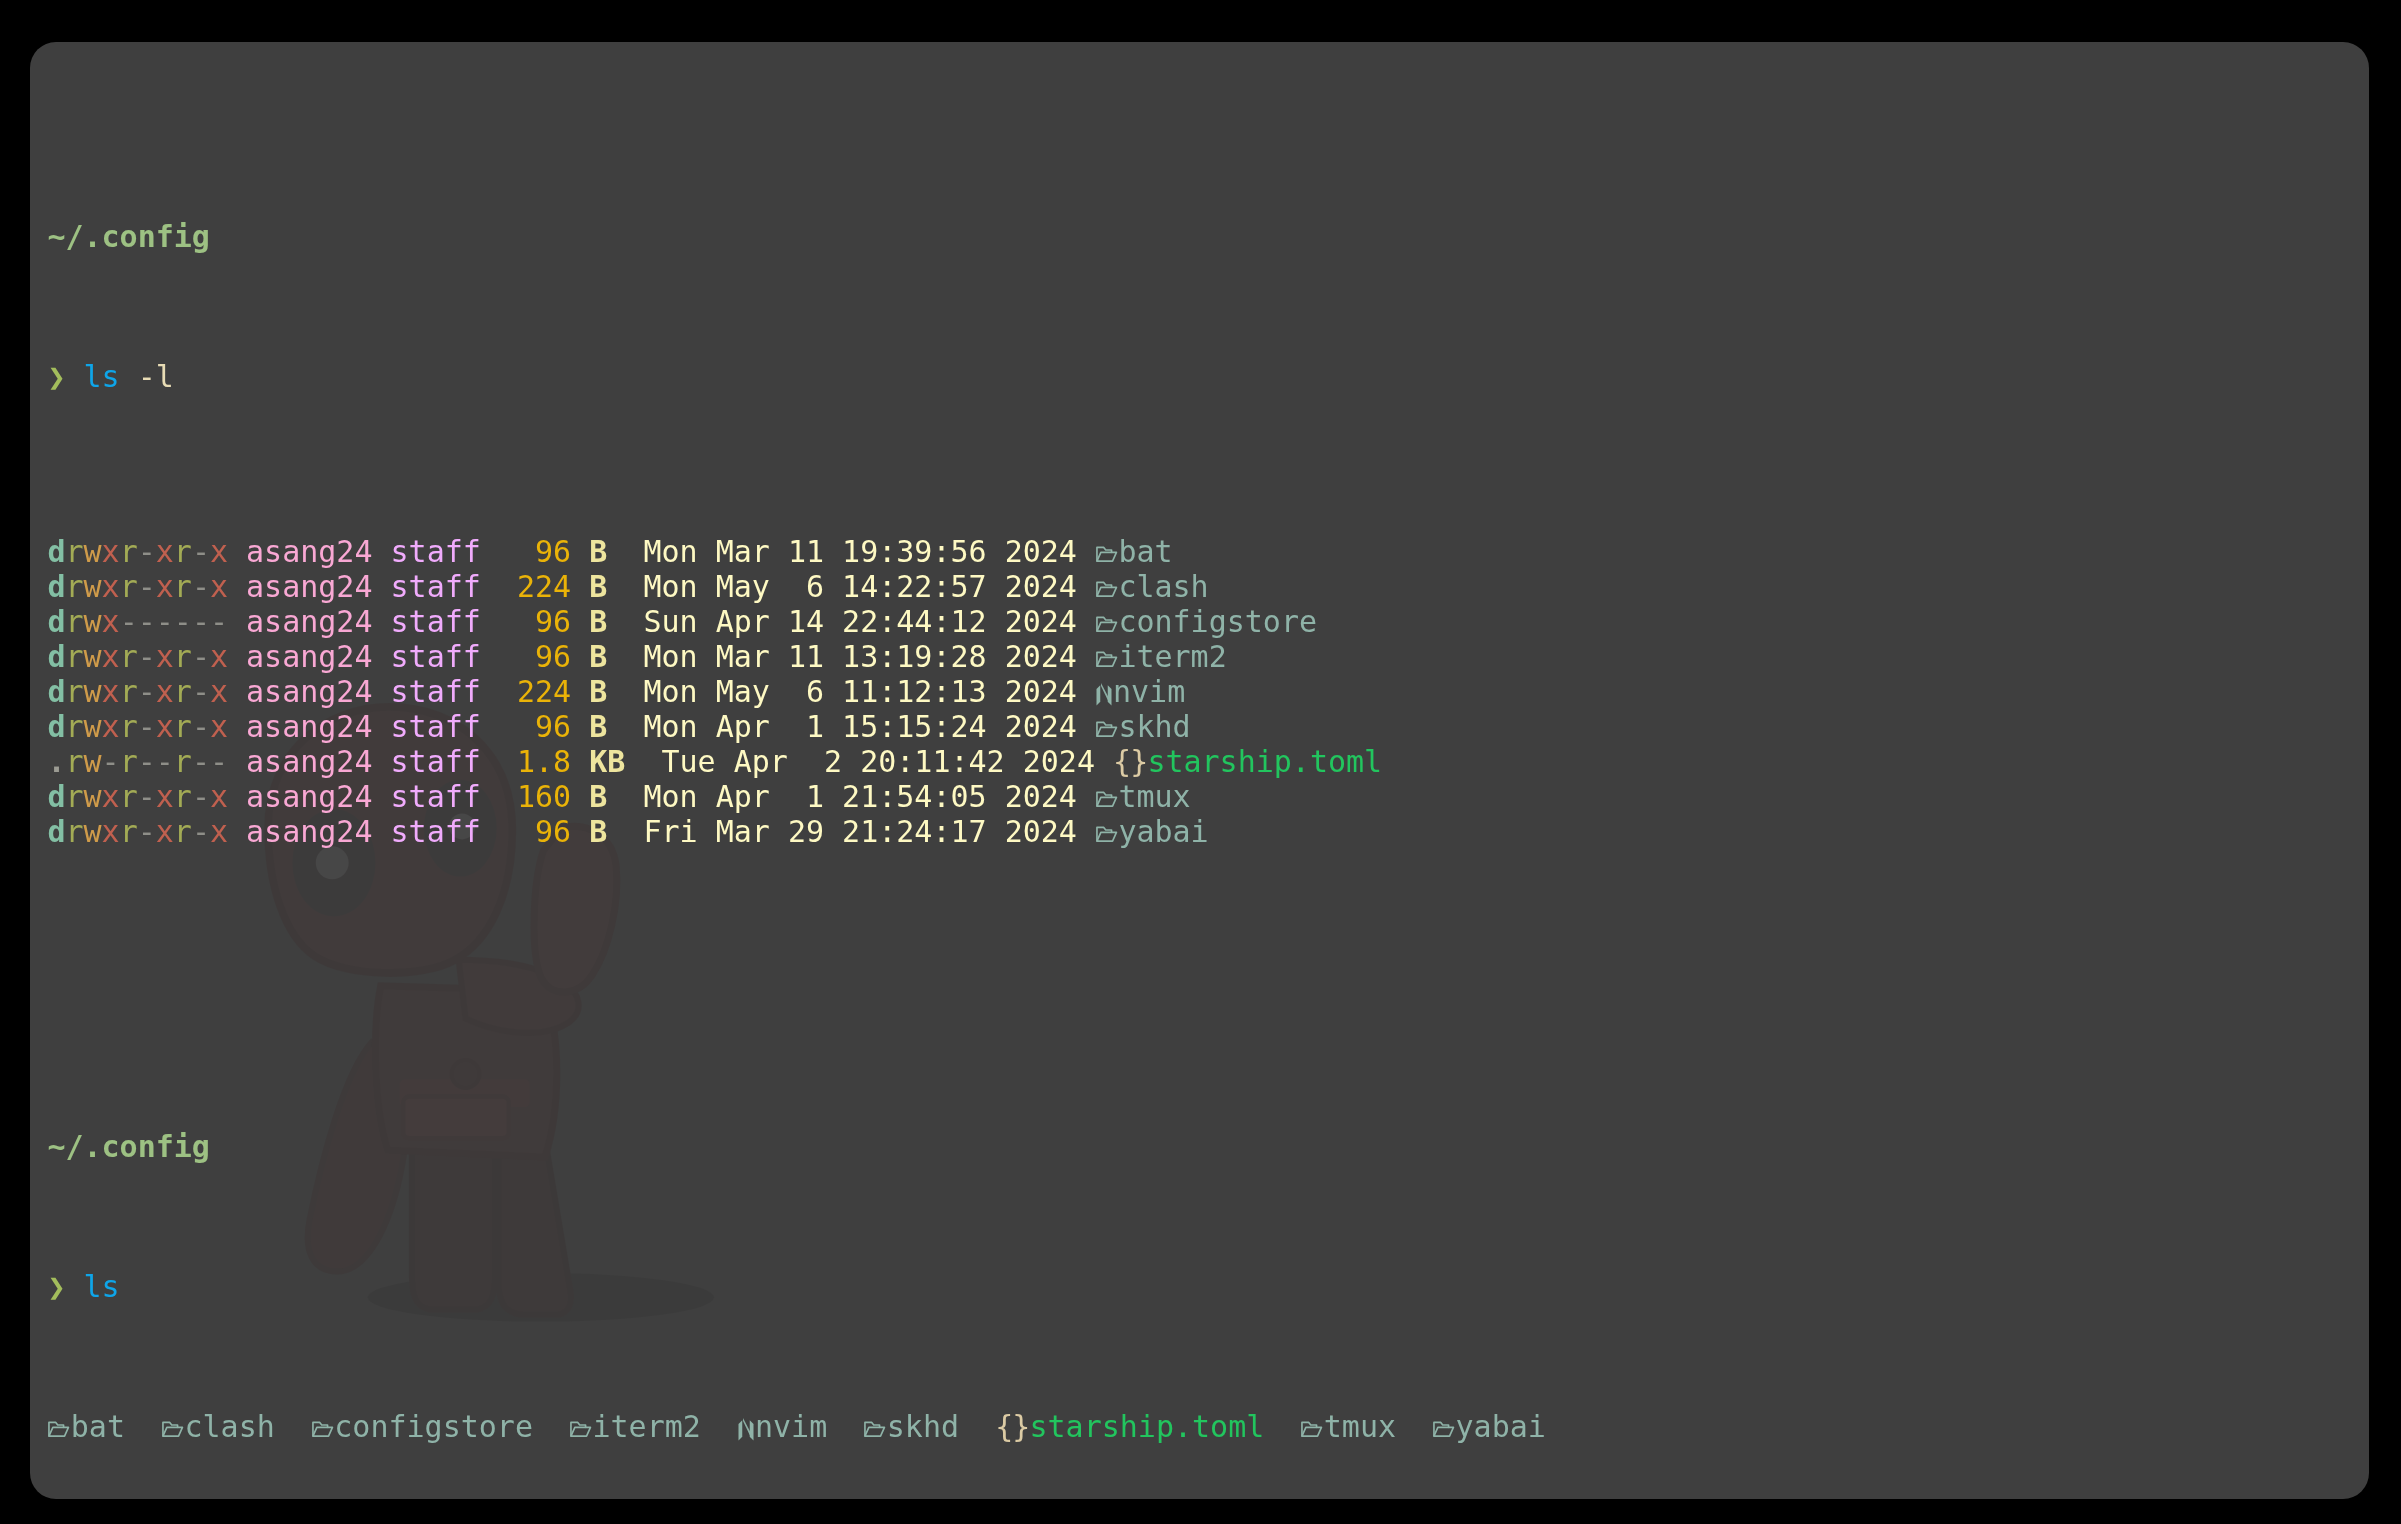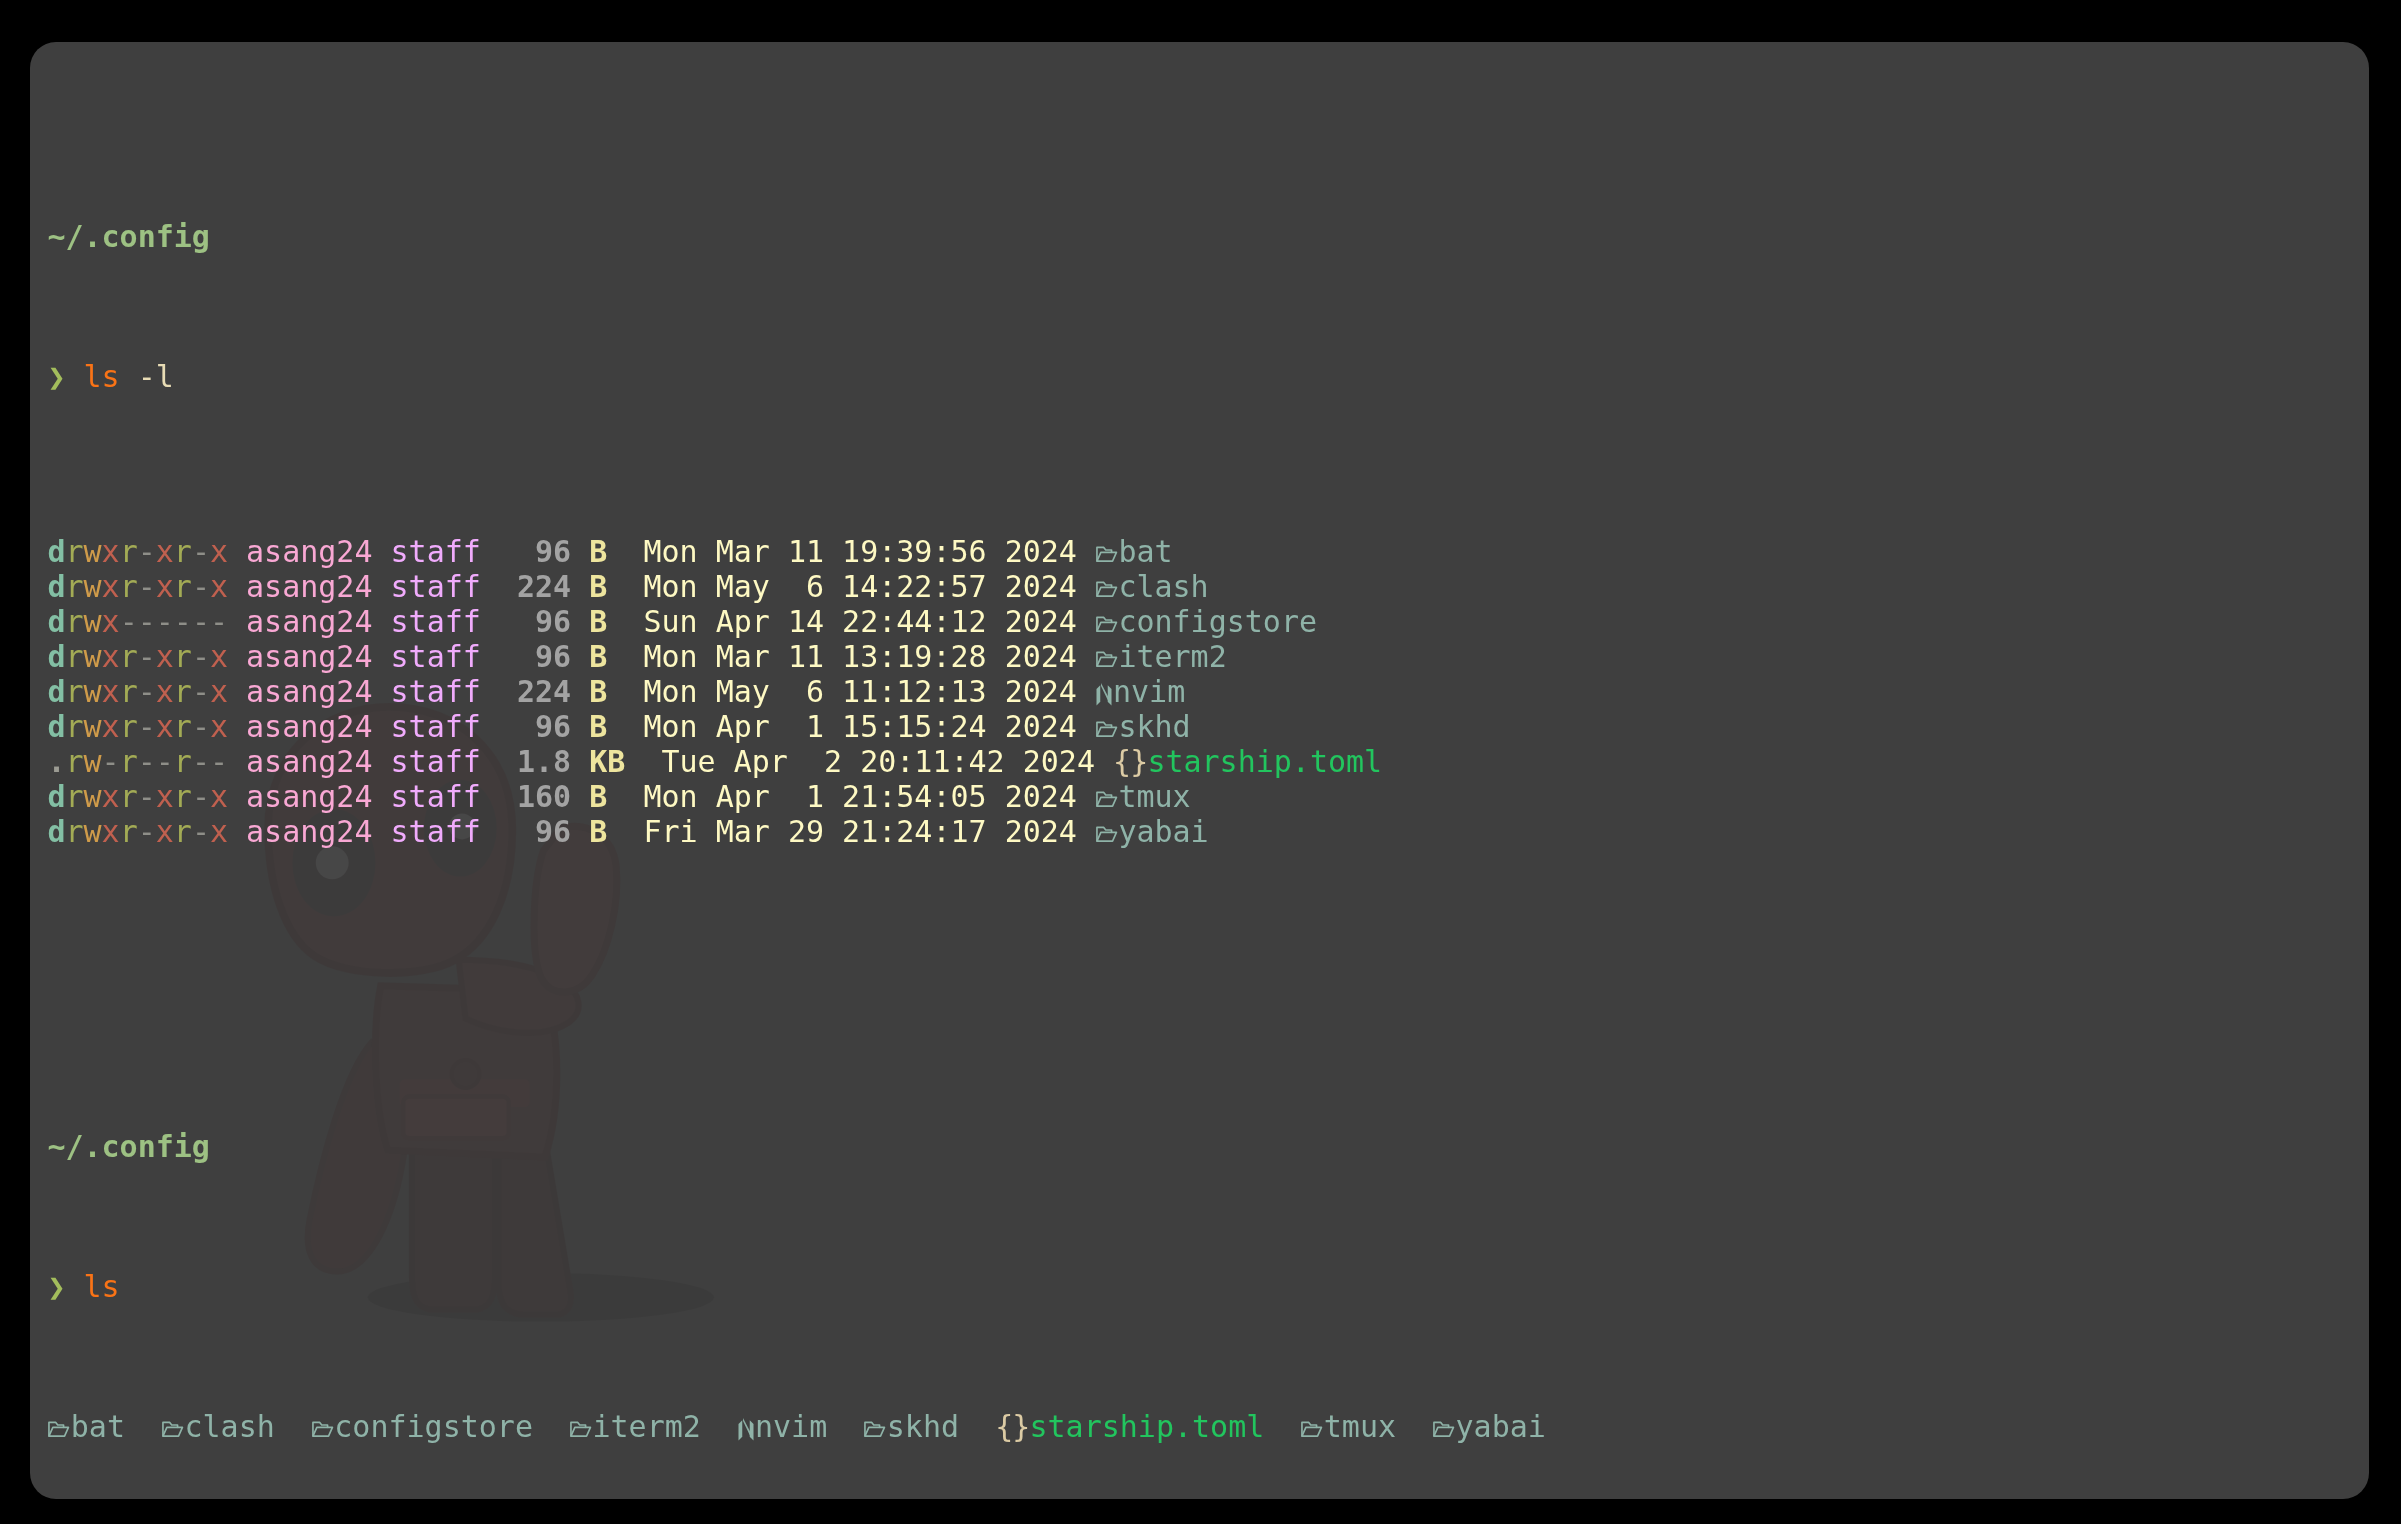--- a/index.html
+++ b/index.html
@@ -59,34 +59,34 @@
     letter-spacing: 0px;
     font-family: "DejaVu Sans Mono", "Liberation Mono", monospace;
   }
 
   .line { display: block; height: 35px; white-space: pre; }
   .blank { display: block; height: 35px; }
 
   
   .path        { color: #9dc183; font-weight: bold; }
   .prompt-char { color: #a3bd5c; font-weight: bold; }
-  .cmd         { color: #f97316; }
+  .cmd         { color: #0ea5e9; }
   .flag        { color: #e8dcb5; }
 
   
   .p-d    { color: #83bfa4; font-weight: bold; }
   .p-dot  { color: #9b9b93; font-weight: bold; }
   .p-r    { color: #a3ab55; }
   .p-w    { color: #cf9b4a; }
   .p-x    { color: #c0604f; }
   .p-dash { color: #8e8e88; }
 
   .user   { color: #f9a8d4; }
   .group  { color: #f0abfc; }
-  .size   { color: #a3a3a3; font-weight: bold; }
+  .size   { color: #eab308; font-weight: normal; }
   .sizeb  { color: #eee59e; font-weight: bold; }
   .date   { color: #fef9c3; }
 
   .dirname   { color: #8fb3a8; font-weight: normal; }
   .filename  { color: #22c55e; }
   .icon-dir  { color: #8fb3a8; font-weight: normal; }
   .icon-file { color: #dccba4; font-weight: normal; }
   .icon-nvim { color: #8fb3a8; }
 
   .nvim-logo {

